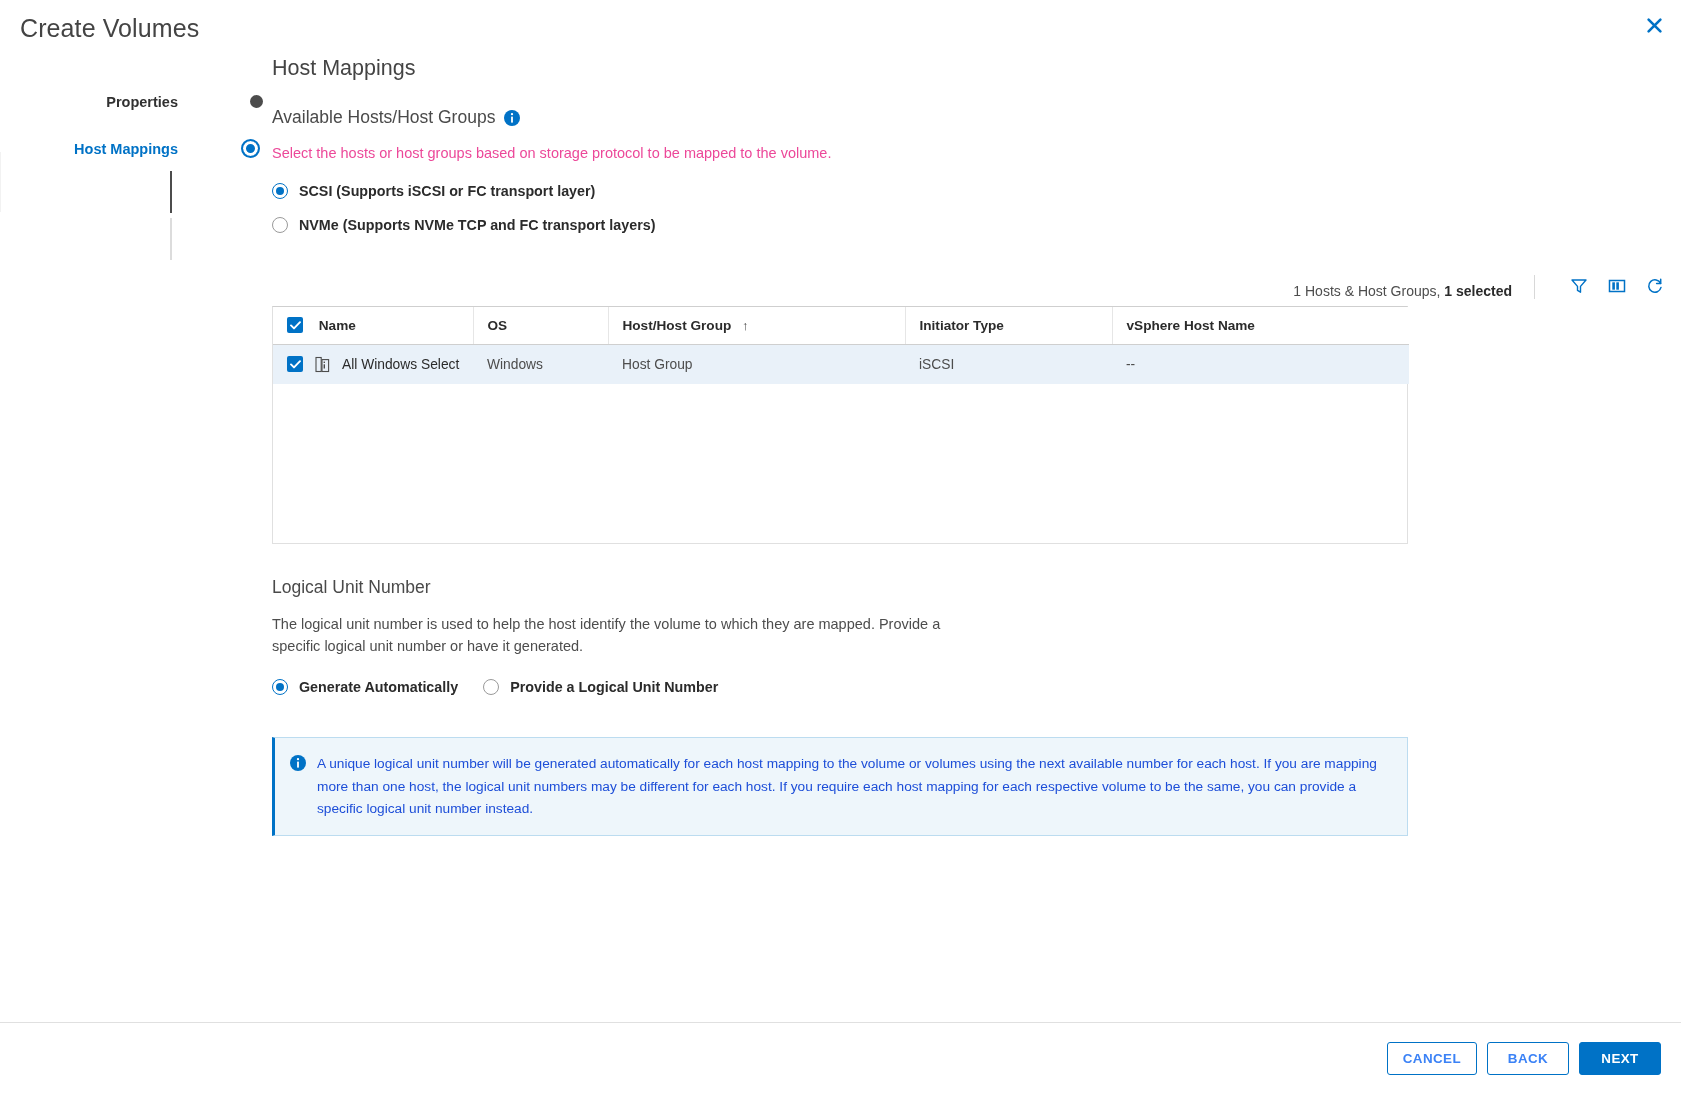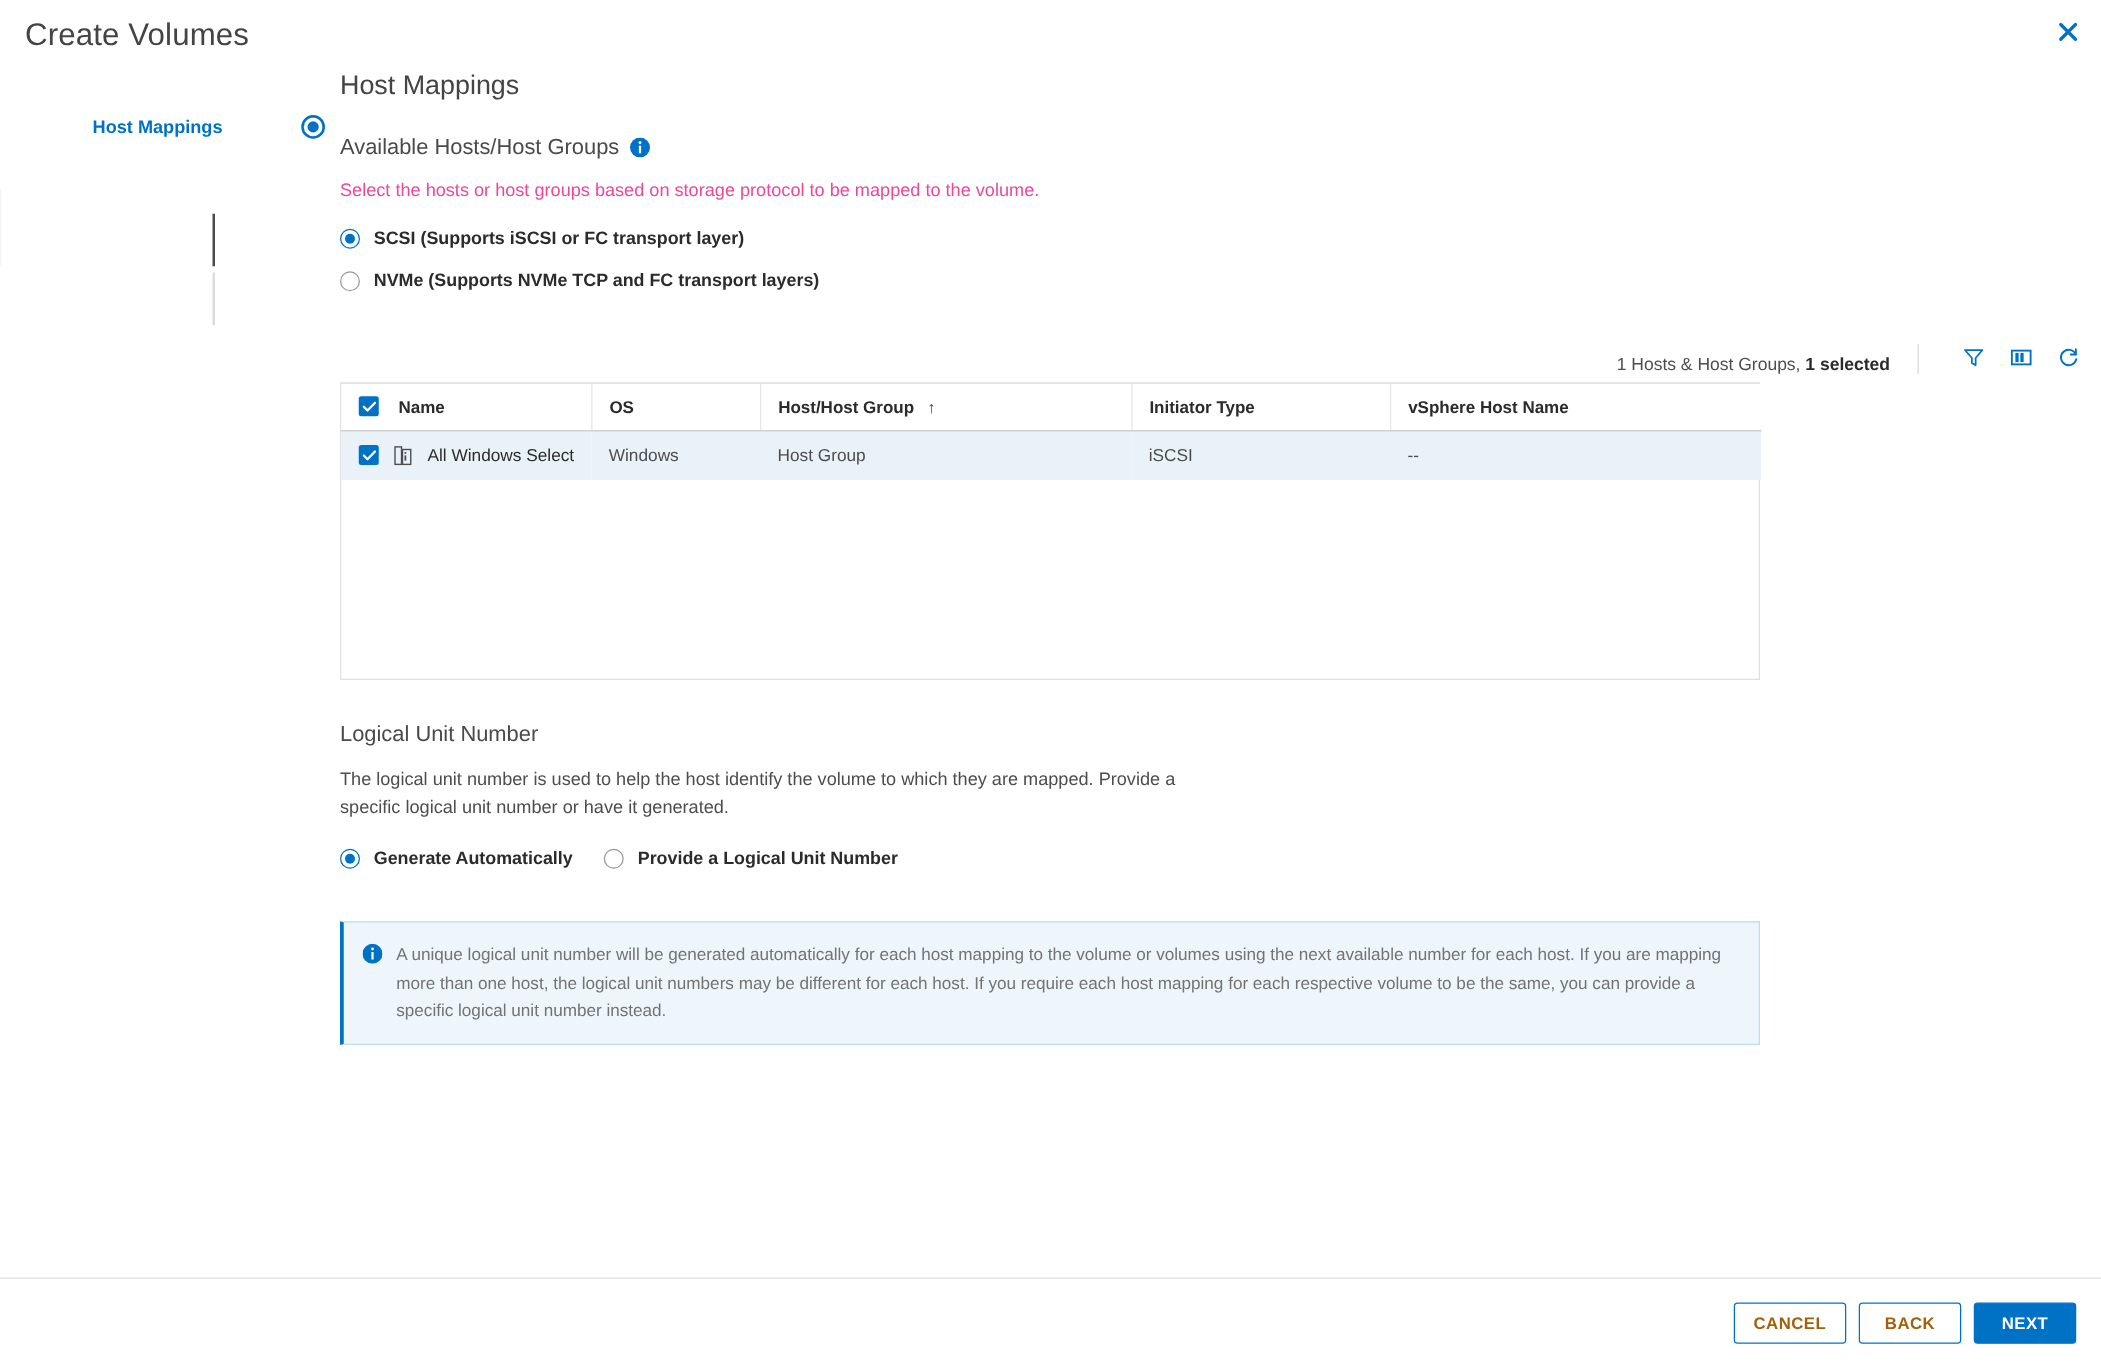--- a/index.html
+++ b/index.html
@@ -322,21 +322,21 @@
     display: flex;
     align-items: flex-start;
     padding: 15px 18px 15px 15px;
   }
   .info-banner .info-dot {
     margin-top: 2px;
     margin-right: 11px;
   }
   .info-banner-text {
     font-size: 13.7px;
-    color: #737373;
+    color: #1d4ed8;
     line-height: 1.62;
   }
 
   
   .footer {
     position: absolute;
     left: 0;
     bottom: 0;
     width: 1681px;
     height: 72px;
@@ -357,21 +357,21 @@
     letter-spacing: .4px;
     border-radius: 3px;
     cursor: pointer;
     font-family: "Liberation Sans", sans-serif;
     display: inline-flex;
     align-items: center;
     justify-content: center;
   }
   .btn-outline {
     background: #ffffff;
-    color: #a16207;
+    color: #3b82f6;
     border: 1px solid #0072c6;
   }
   .btn-primary {
     background: #0072c6;
     color: #ffffff;
     border: 1px solid #0072c6;
   }
 </style>
 </head>
 <body>
@@ -386,20 +386,24 @@
       </svg>
     </button>
   </div>
 
   <div class="left-divider"></div>
 
   <div class="stepper">
     <div class="step-connector conn-1"></div>
     <div class="step-connector conn-2"></div>
 
+    <div class="step done">
+      <span class="step-label">Properties</span>
+      <span class="step-dot"></span>
+    </div>
 
     <div class="step active">
       <span class="step-label">Host Mappings</span>
       <span class="step-dot"></span>
     </div>
 
   </div>
 
   <div class="content">
 

